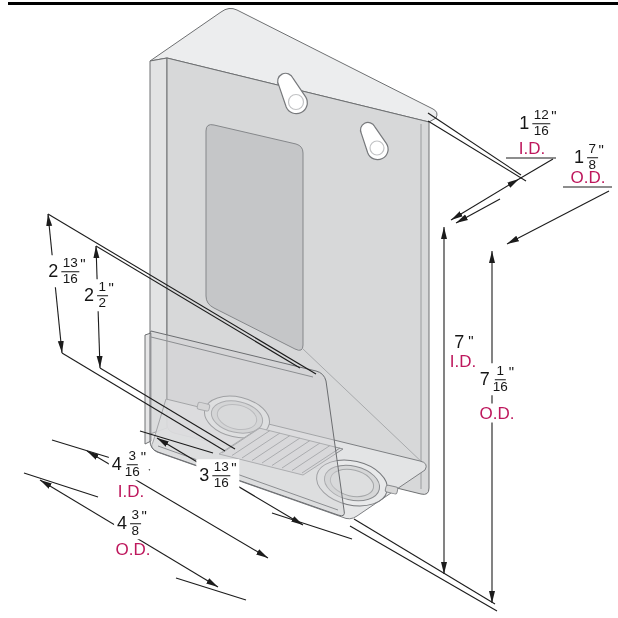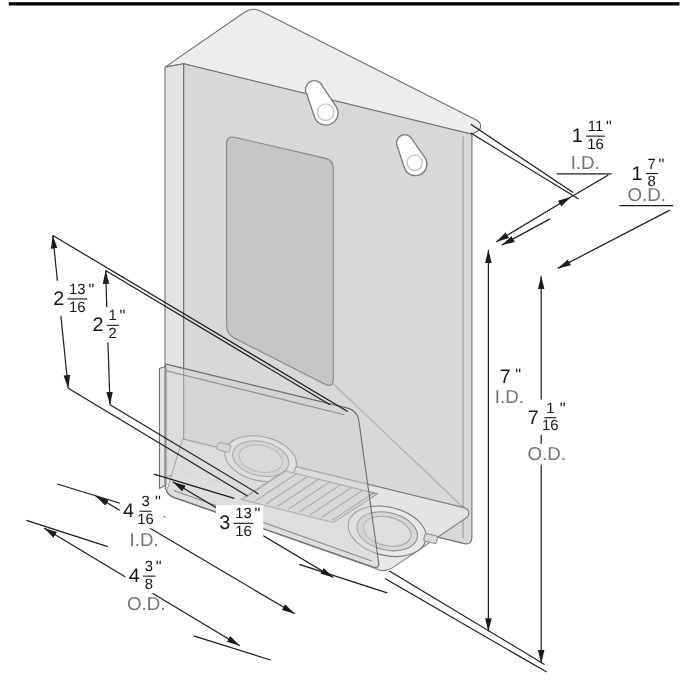--- a/index.html
+++ b/index.html
@@ -17,21 +17,21 @@
   }
   .dim.bg{background:#fff;padding:1px 3px;}
   .frac{display:inline-flex;flex-direction:column;align-items:center;
     font-size:13.5px;line-height:1;margin-left:3px;}
   .fnum{border-bottom:1.3px solid #161616;padding:0 1.5px 1.5px;}
   .fnum:empty{border-bottom:none;padding:0;}
   .fden{padding-top:0;}
   .unit{font-size:15px;margin-left:1px;align-self:flex-start;}
   .dimlabel{
     position:absolute;transform:translate(-50%,-50%);
-    font-size:17px;line-height:1;color:#737373;white-space:nowrap;
+    font-size:17px;line-height:1;color:#be185d;white-space:nowrap;
   }
   .dimlabel:empty{display:none;}
 </style>
 </head>
 <body>
 
 <div class="stage">
   <div class="topbar"></div>
 
   <svg class="draw" width="618" height="618" viewBox="0 0 618 618">
@@ -128,21 +128,21 @@
       <line x1="140" y1="431" x2="213" y2="453"></line>
       <line x1="272" y1="513" x2="352" y2="539"></line>
       <line x1="24" y1="473" x2="98" y2="497"></line>
       <line x1="176" y1="578" x2="246" y2="600"></line>
     </g>
   </svg>
 
   <div class="dim" style="left:538px;top:123px">
     <span class="whole">1</span>
       <span class="frac">
-        <span class="fnum">11</span>
+        <span class="fnum">12</span>
         <span class="fden">16</span>
       </span>
       <span class="unit">"</span>
   </div>
   <div class="dimlabel" style="left:532px;top:148px">I.D.</div>
 
   <div class="dim" style="left:589px;top:157px">
     <span class="whole">1</span>
       <span class="frac">
         <span class="fnum">7</span>

